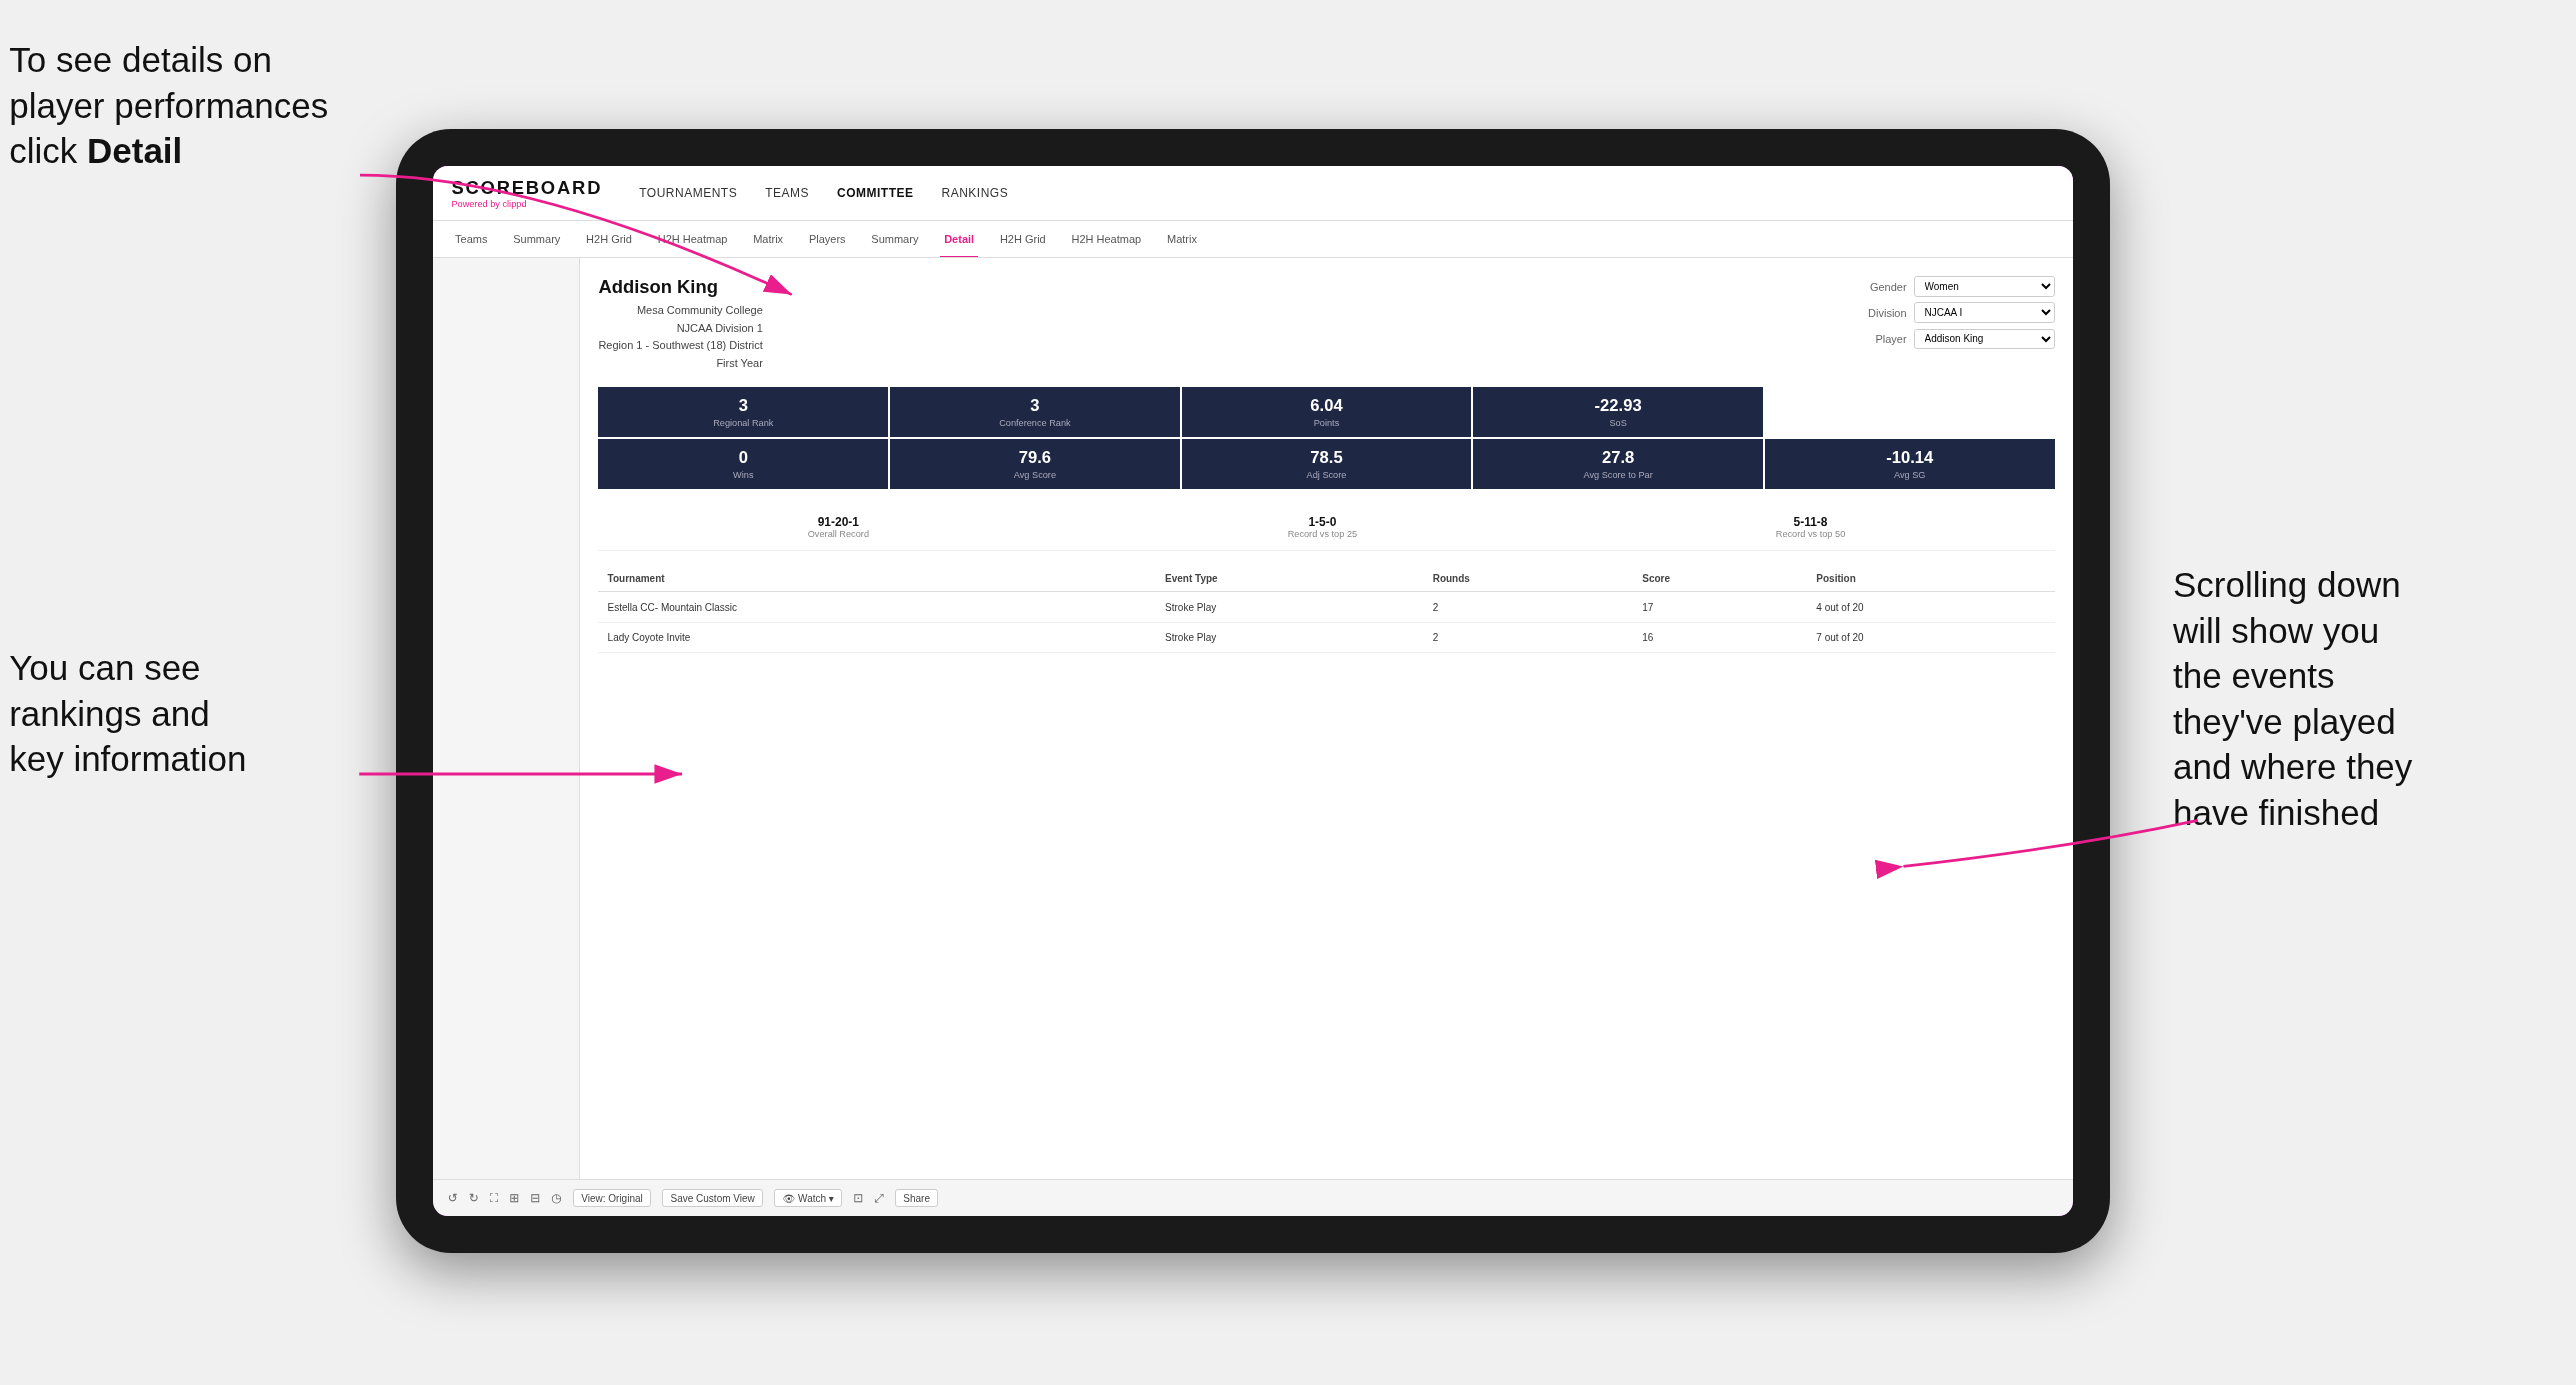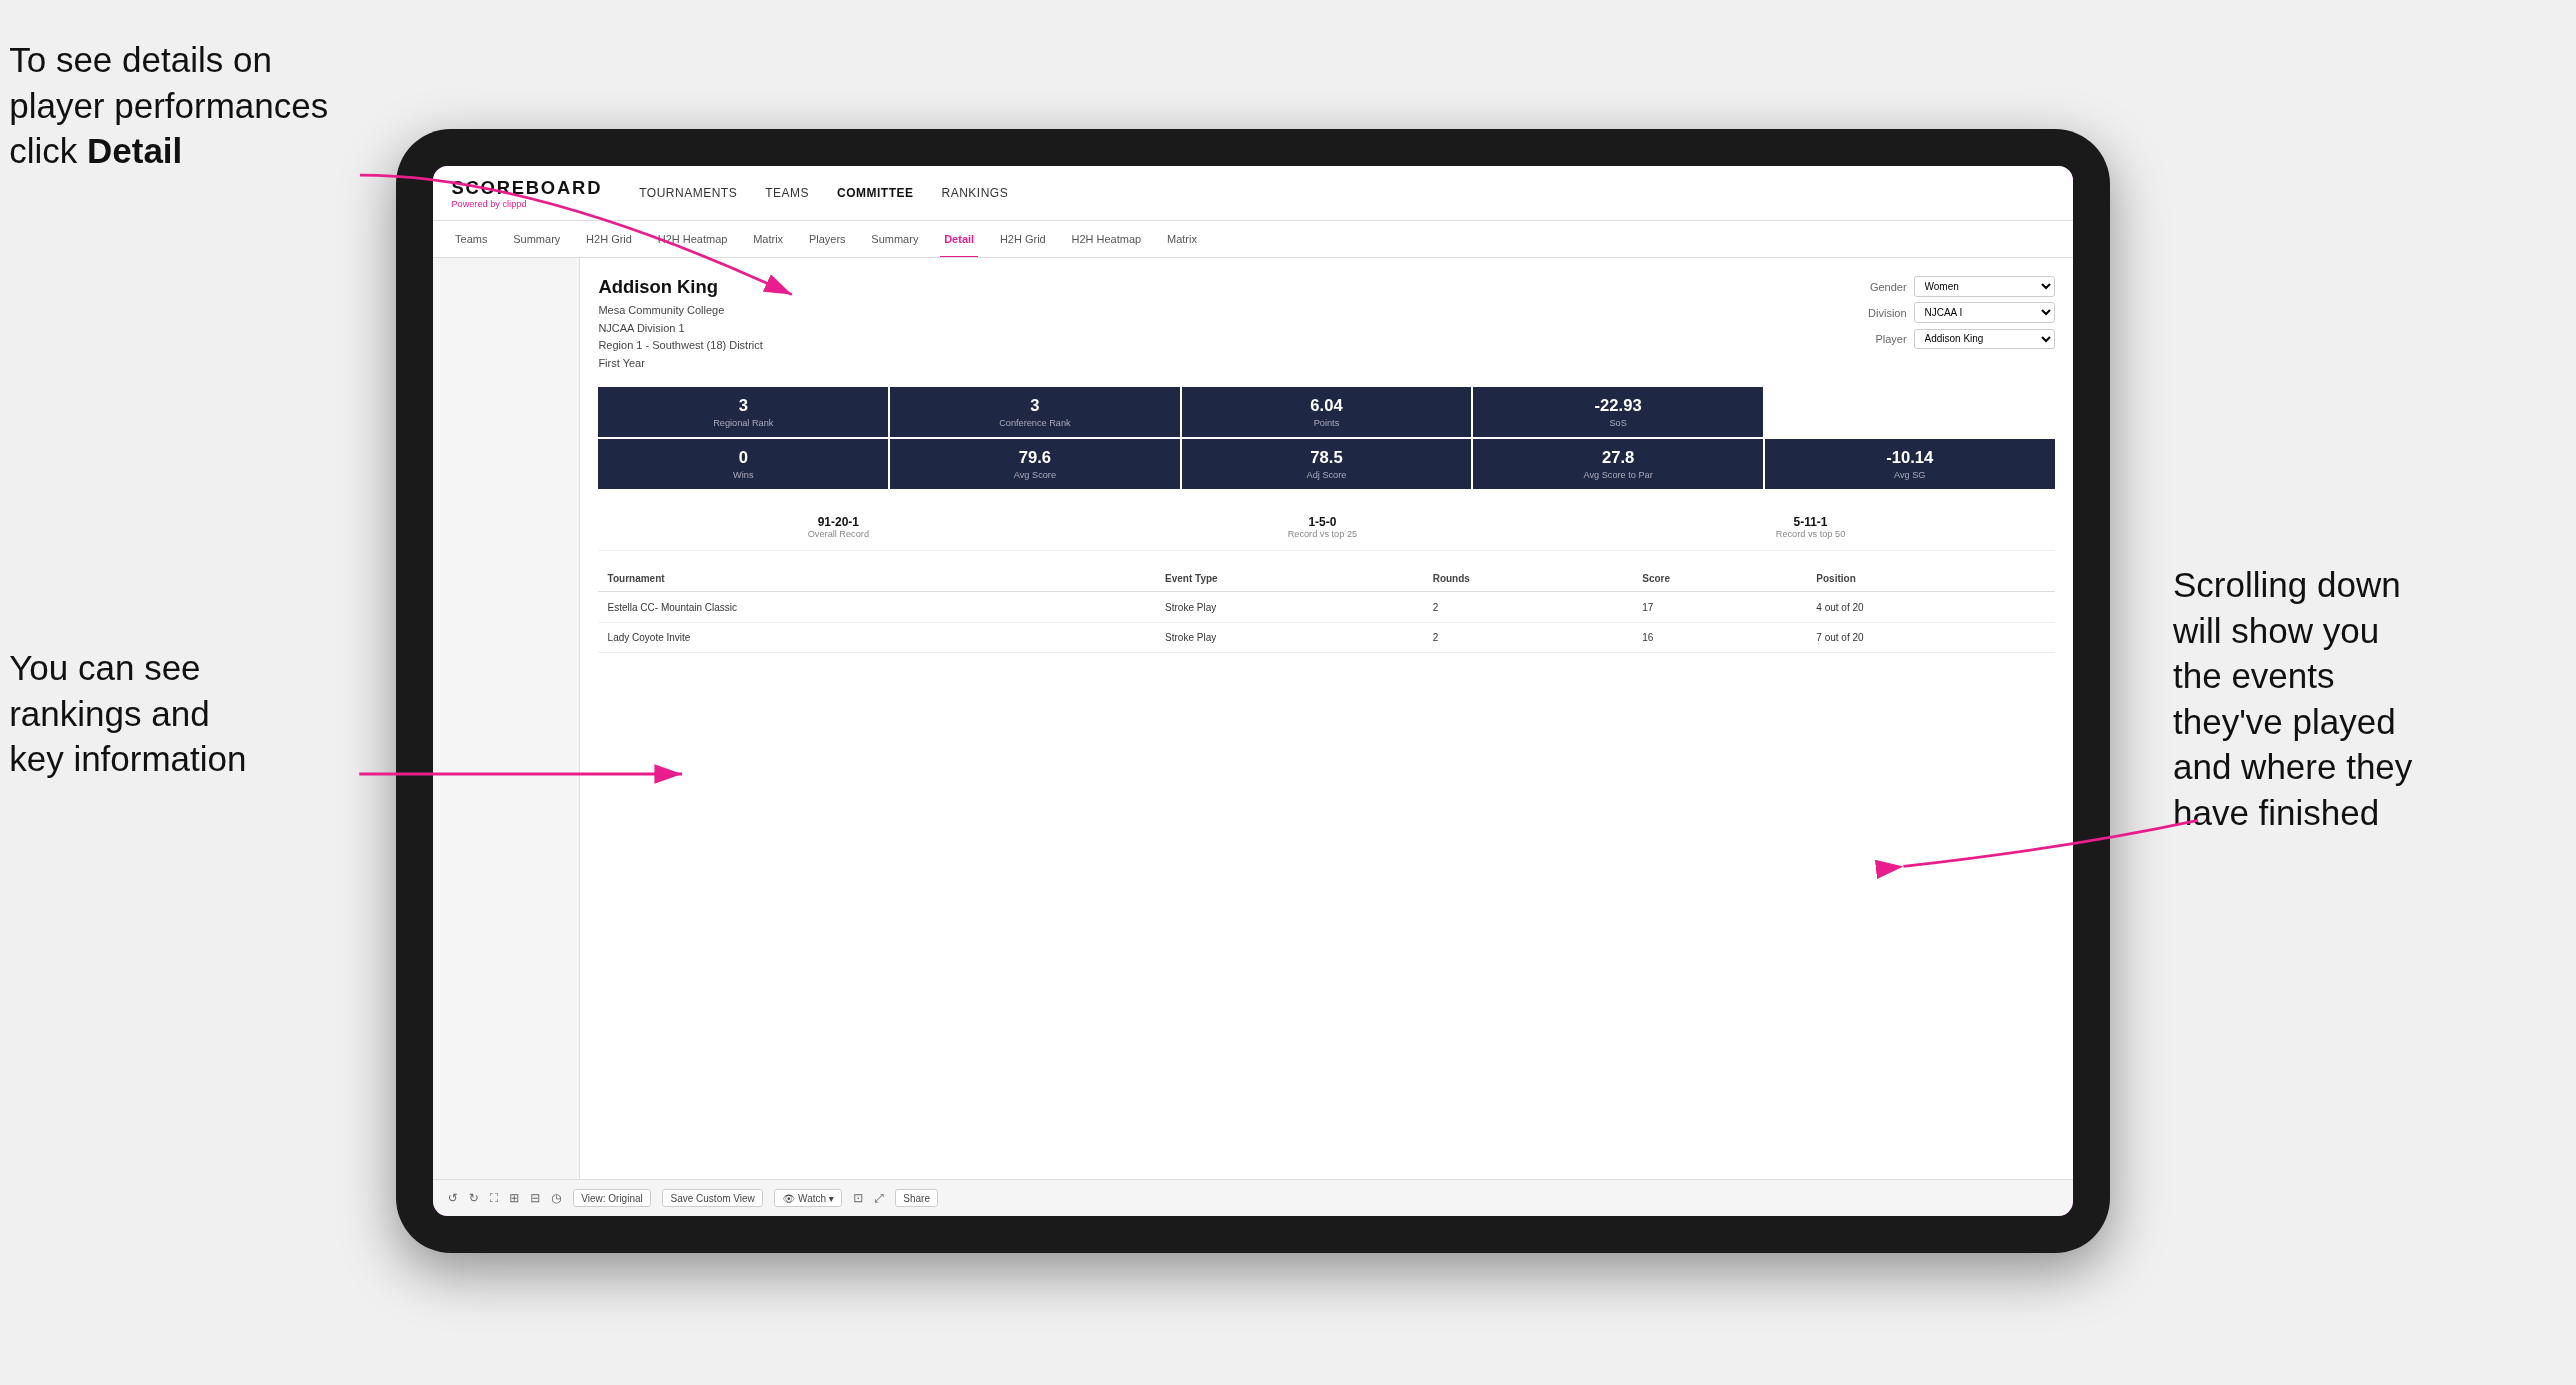--- a/index.html
+++ b/index.html
@@ -162,20 +162,21 @@
     .player-info h2 {
       font-size: 18.4px;
       font-weight: 700;
       color: #111;
       margin-bottom: 3.7px;
     }
     .player-info p {
       font-size: 11px;
       color: #444;
       line-height: 1.6;
+      text-align: right;
     }
     .player-controls {
       display: flex;
       flex-direction: column;
       gap: 5.5px;
       min-width: 203px;
     }
     .control-row {
       display: flex;
       align-items: center;
@@ -412,21 +413,21 @@
         <div class="records-row">
           <div class="record-item">
             <div class="record-value">91-20-1</div>
             <div class="record-label">Overall Record</div>
           </div>
           <div class="record-item">
             <div class="record-value">1-5-0</div>
             <div class="record-label">Record vs top 25</div>
           </div>
           <div class="record-item">
-            <div class="record-value">5-11-1</div>
+            <div class="record-value">5-11-8</div>
             <div class="record-label">Record vs top 50</div>
           </div>
         </div>
 
         <table class="events-table">
           <thead>
             <tr>
               <th>Tournament</th>
               <th>Event Type</th>
               <th>Rounds</th>

